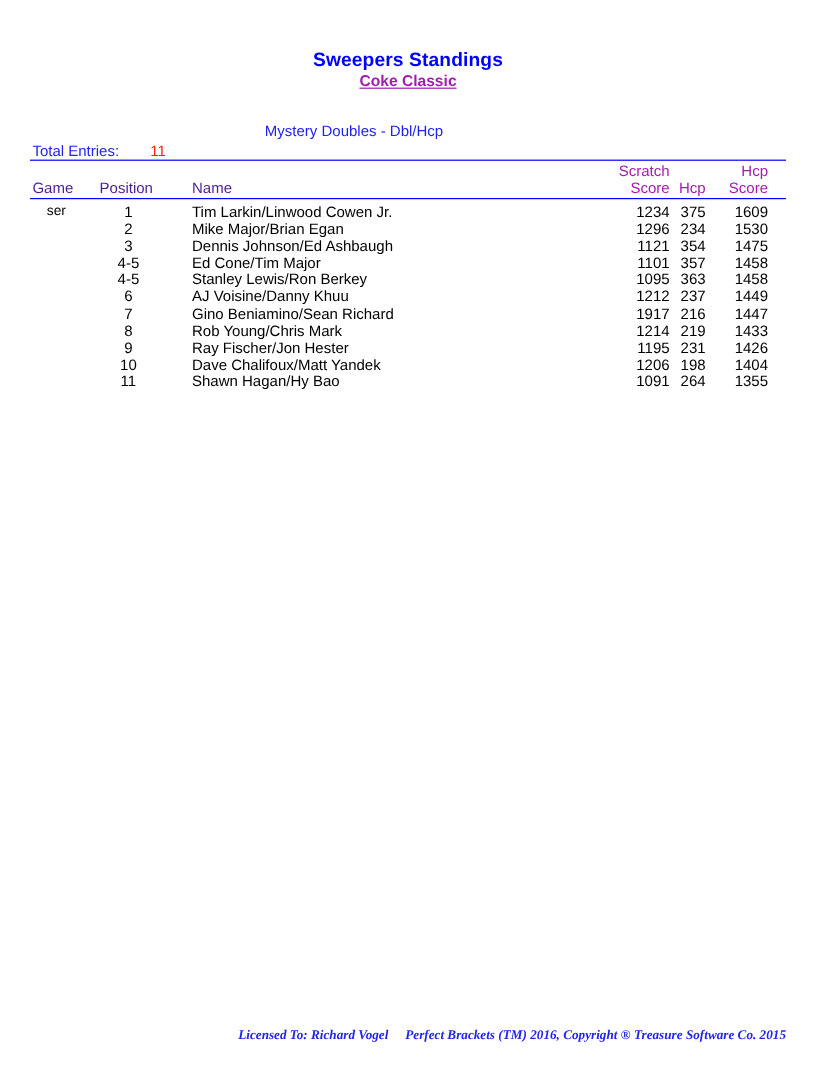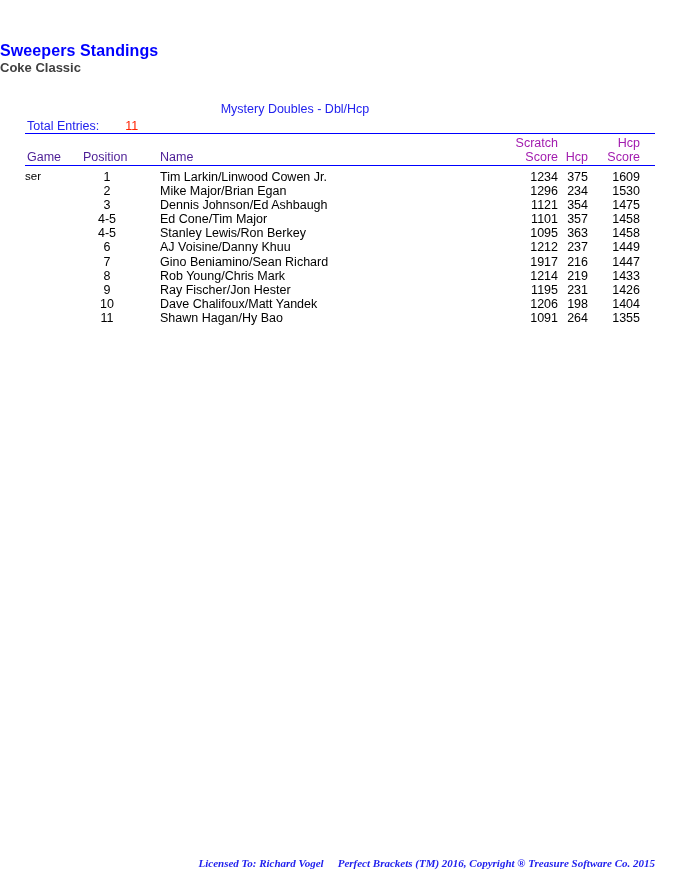--- a/index.html
+++ b/index.html
@@ -20,33 +20,35 @@
     position: absolute;
     inset: 0;
   }
 
   
   .title-block {
     position: absolute;
     left: 0;
     top: 41px;
     width: 680px;
+    text-align: center;
   }
   .doc-title {
     font-size: 16px;
     font-weight: bold;
     color: #0000ff;
     line-height: 19px;
     letter-spacing: 0.1px;
   }
   .doc-subtitle {
     font-size: 13px;
     font-weight: bold;
-    color: #404040;
+    color: #a21caf;
     line-height: 16px;
+    text-decoration: underline;
   }
   .doc-date {
     font-size: 12px;
     font-weight: normal;
     color: #000000;
     line-height: 15px;
   }
   .event-line {
     position: absolute;
     left: 0;
@@ -127,21 +129,21 @@
     position: relative;
     height: 14.1px;
     font-size: 12.5px;
     color: #000000;
     white-space: nowrap;
   }
   .c-game {
     position: absolute;
     left: 25px;
     width: 44px;
-    text-align: left;
+    text-align: center;
     font-size: 11.5px;
   }
   .c-position {
     position: absolute;
     left: 78px;
     width: 58px;
     text-align: center;
   }
   .c-name {
     position: absolute;

